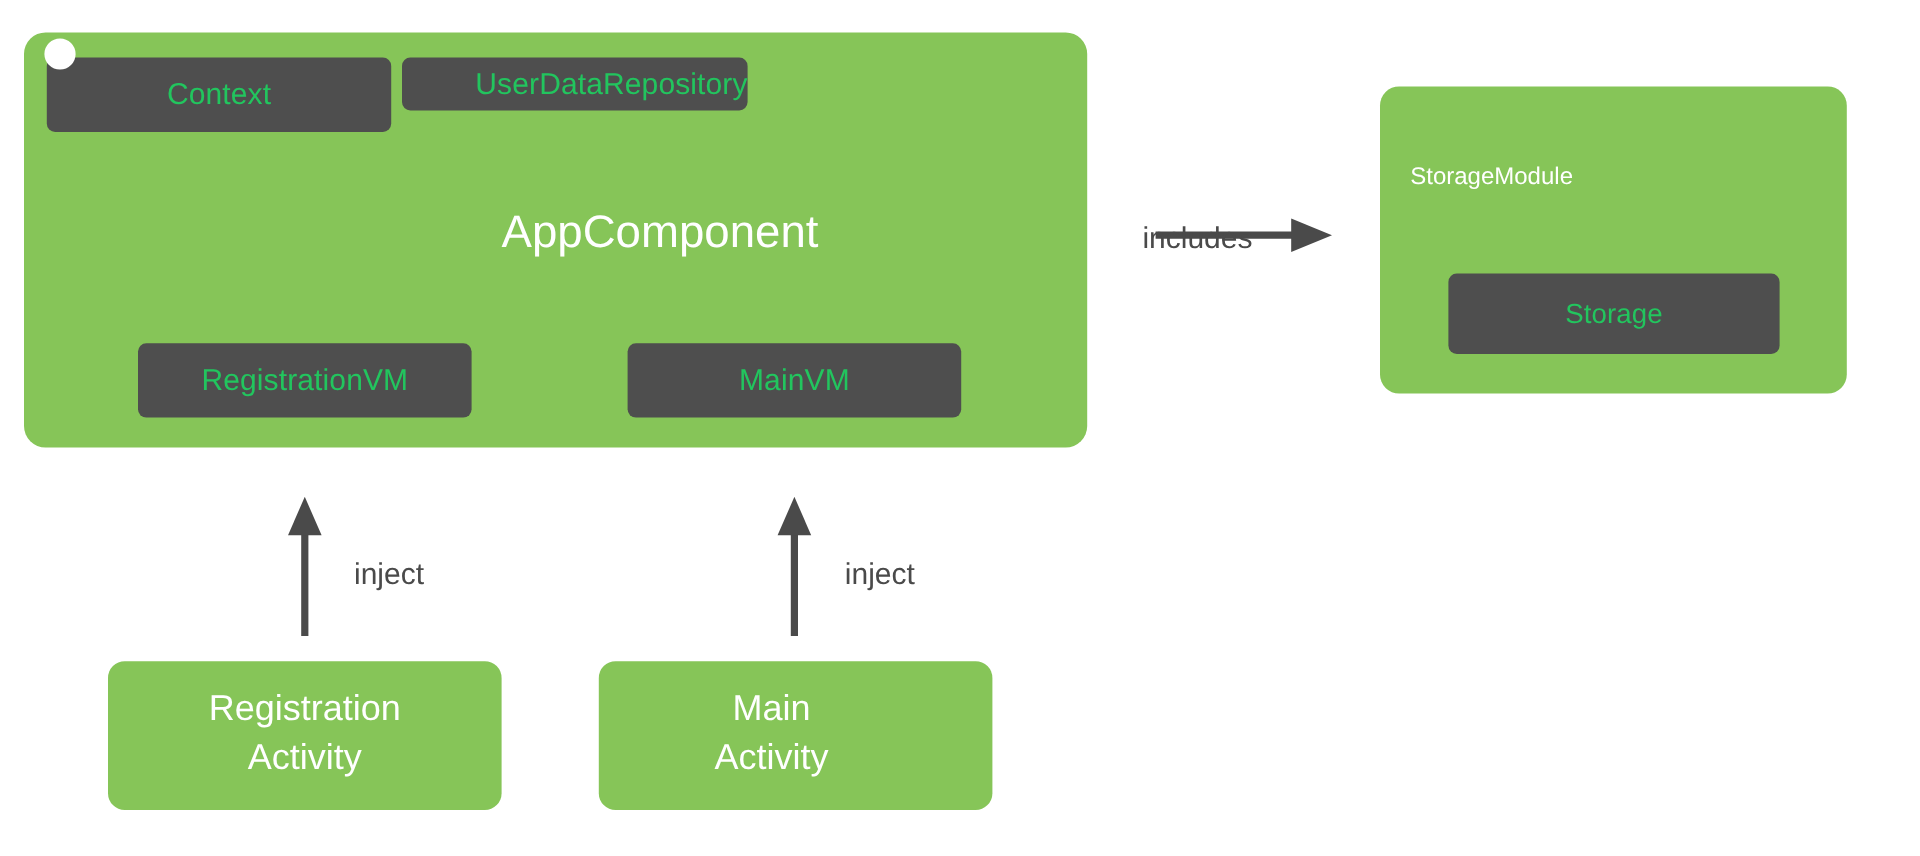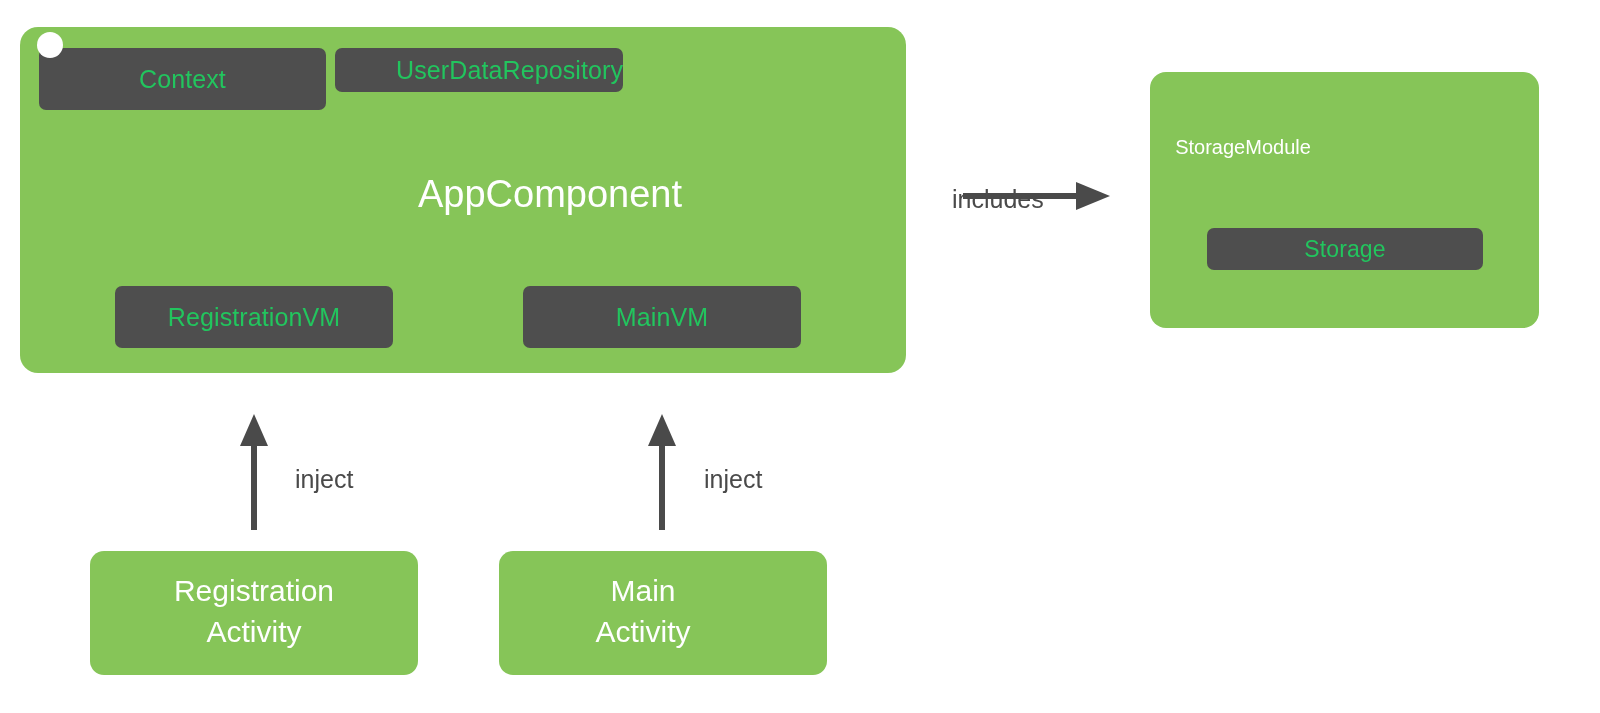--- a/index.html
+++ b/index.html
@@ -86,21 +86,21 @@
   #storage-module-box {
     left: 1150px; top: 72px;
     width: 389px; height: 256px;
     border-radius: 16px;
   }
   #storage-module-title {
     left: 1082px; top: 136px;
     width: 322px;
     font-size: 20px;
   }
-  #box-storage { left: 1207px; top: 228px; width: 276px; height: 42px; }
+  #box-storage { left: 1207px; top: 228px; width: 276px; height: 67px; }
   #box-storage .dark-label { font-size: 23px; }
 
   #registration-activity-box {
     left: 90px; top: 551px;
     width: 328px; height: 124px;
   }
   #main-activity-box {
     left: 499px; top: 551px;
     width: 328px; height: 124px;
   }

